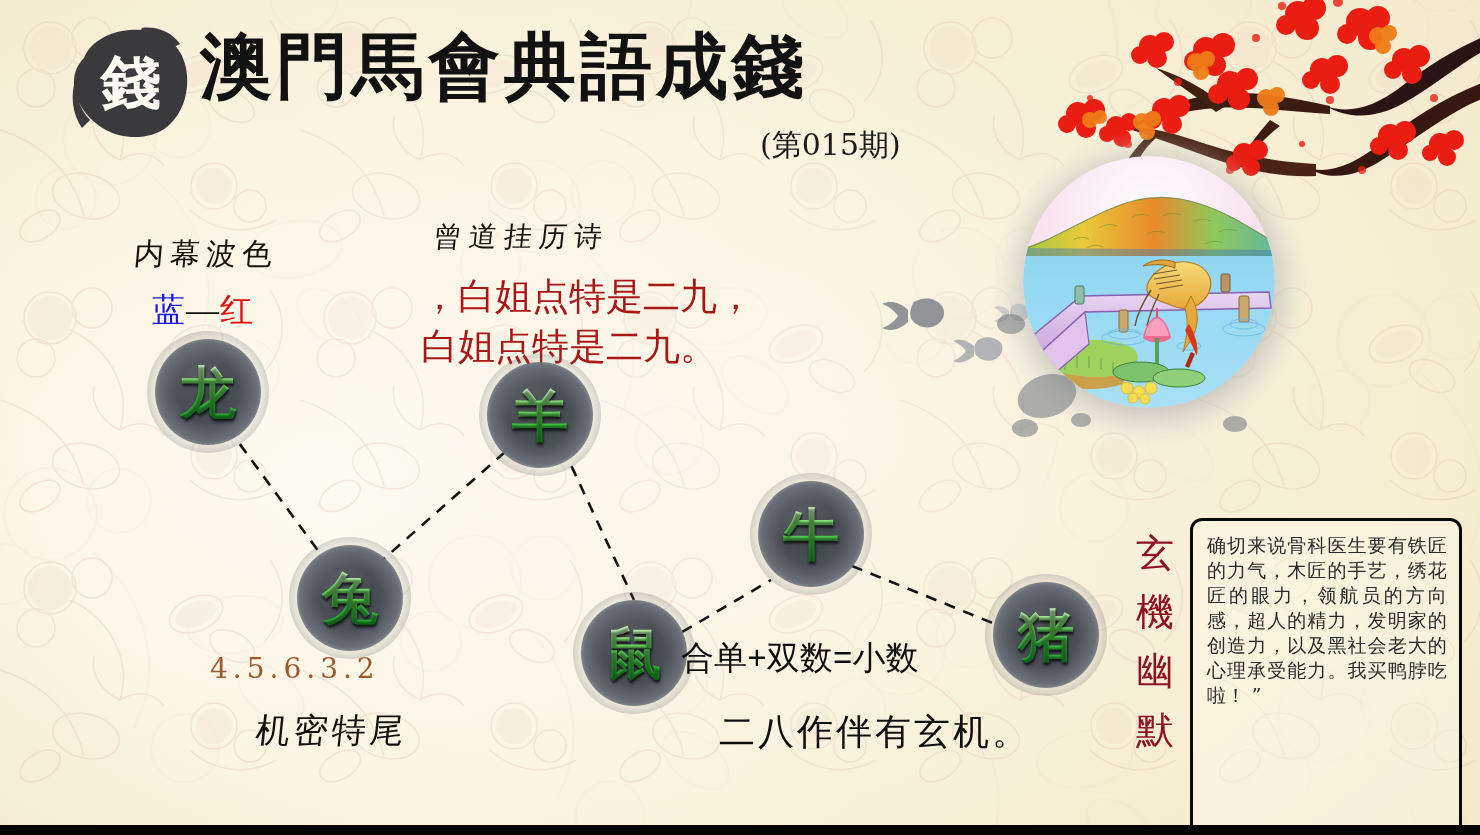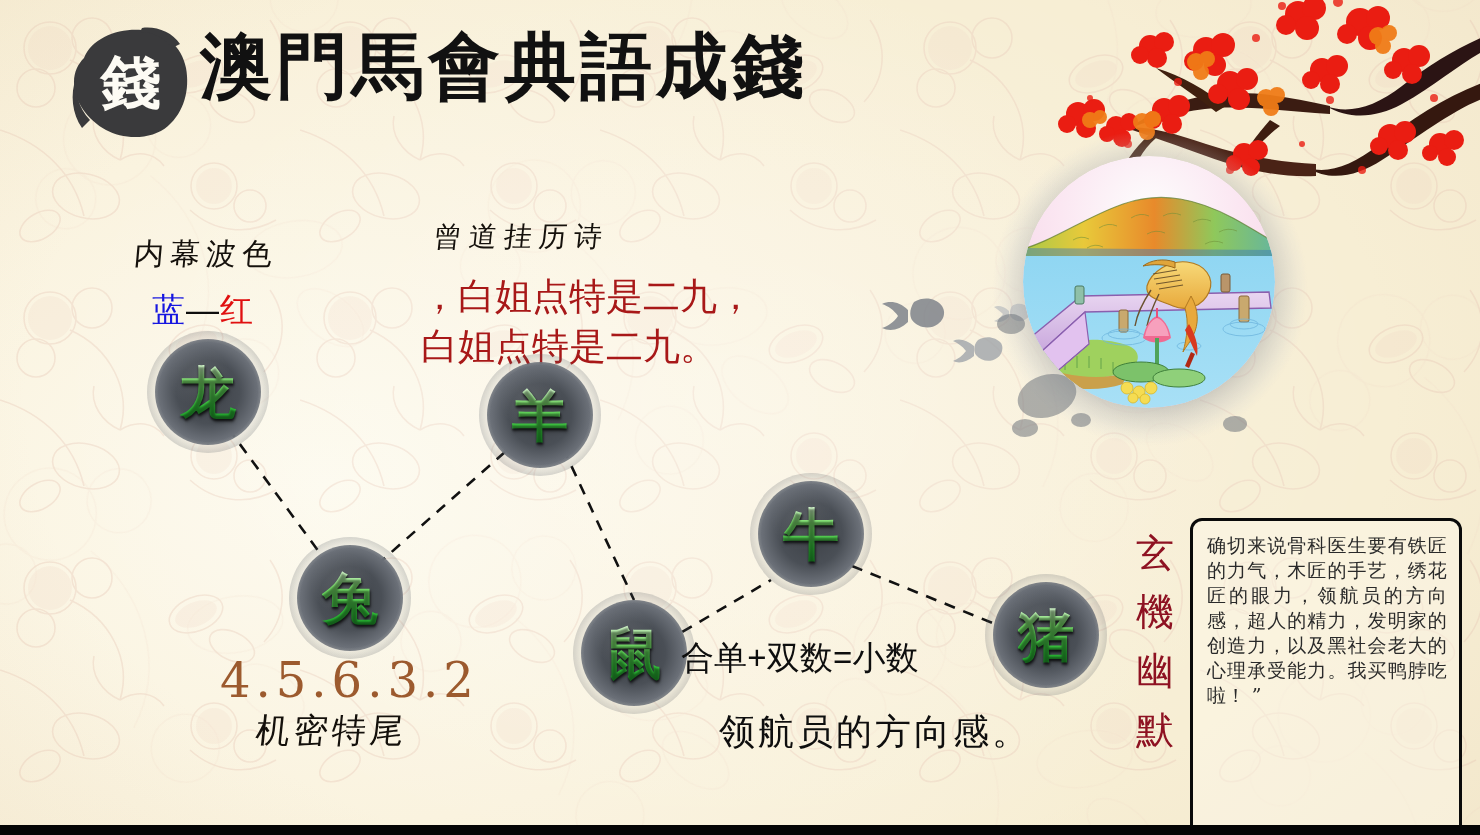--- a/index.html
+++ b/index.html
@@ -93,21 +93,21 @@
     font-family: "DejaVu Serif", "Liberation Serif", serif;
     font-size: 30px;
     letter-spacing: 6px;
     color: #15110c;
     white-space: nowrap;
     transform: skewX(-5deg);
   }
   .bose-value {
     position: absolute;
     left: 152px; top: 288px;
-    font-family: Liberation Sans, sans-serif;
+    font-family: Liberation Serif, serif;
     font-size: 33px;
     letter-spacing: 1px;
     white-space: nowrap;
   }
   .bose-value .b { color: #1616e0; }
   .bose-value .d { color: #0d0d0d; }
   .bose-value .r { color: #e01010; }
 
   .label-poem {
     position: absolute;
@@ -169,23 +169,23 @@
   
   .links {
     position: absolute;
     inset: 0;
     pointer-events: none;
   }
 
   
   .num-tail {
     position: absolute;
-    left: 220px; top: 652px;
-    font-family: "DejaVu Serif", "Liberation Serif", serif;
-    font-size: 48px;
+    left: 210px; top: 652px;
+    font-family: "DejaVu Serif", "Liberation Serif", serif;
+    font-size: 28px;
     letter-spacing: 5px;
     color: #9c5a2e;
     white-space: nowrap;
   }
   .label-tail {
     position: absolute;
     left: 256px; top: 708px;
     font-family: "DejaVu Serif", "Liberation Serif", serif;
     font-size: 34px;
     letter-spacing: 4px;
@@ -589,20 +589,21 @@
 
   <div class="seal">
     <svg viewBox="0 0 122 116" style="position:absolute;inset:0;width:100%;height:100%">
       <path d="M16 34 C24 14 50 4 74 6 C96 8 114 22 118 44 C122 66 116 88 100 102 C84 116 56 116 38 106 C20 96 6 78 6 58 C6 48 10 40 16 34 Z" fill="#3a3a3c"></path>
       <path d="M10 52 C6 66 10 84 22 96 L14 104 C4 90 2 70 8 54 Z" fill="#3a3a3c"></path>
       <path d="M74 4 C88 2 104 8 112 20 L104 24 C96 14 86 8 72 8 Z" fill="#3a3a3c"></path>
     </svg>
     <div class="seal-char">錢</div>
   </div>
   <div class="title-main">澳門馬會典語成錢</div>
+  <div class="title-issue">(第015期)</div>
 
   <div class="label-bose">内幕波色</div>
   <div class="bose-value">
     <span class="b">蓝</span><span class="d">—</span><span class="r">红</span>
   </div>
 
   <div class="label-poem">曾道挂历诗</div>
   <div class="poem-body">
     <div>，白姐点特是二九，</div>
     <div>白姐点特是二九。</div>
@@ -633,21 +634,21 @@
   <div class="node" style="left:581px; top:600px;">
     <span class="node-char">鼠</span>
   </div>
   <div class="node" style="left:993px; top:582px;">
     <span class="node-char">猪</span>
   </div>
 
   <div class="num-tail">4.5.6.3.2</div>
   <div class="label-tail">机密特尾</div>
   <div class="formula">合单+双数=小数</div>
-  <div class="tagline">领航员的方向感。</div>
+  <div class="tagline">二八作伴有玄机。</div>
 
   <div class="xuanji">玄
 機
 幽
 默</div>
   <div class="joke-box">
     <div class="joke-text">确切来说骨科医生要有铁匠的力气，木匠的手艺，绣花匠的眼力，领航员的方向感，超人的精力，发明家的创造力，以及黑社会老大的心理承受能力。我买鸭脖吃啦！ ”</div>
   </div>
 
   <div class="bottom-bar"></div>

